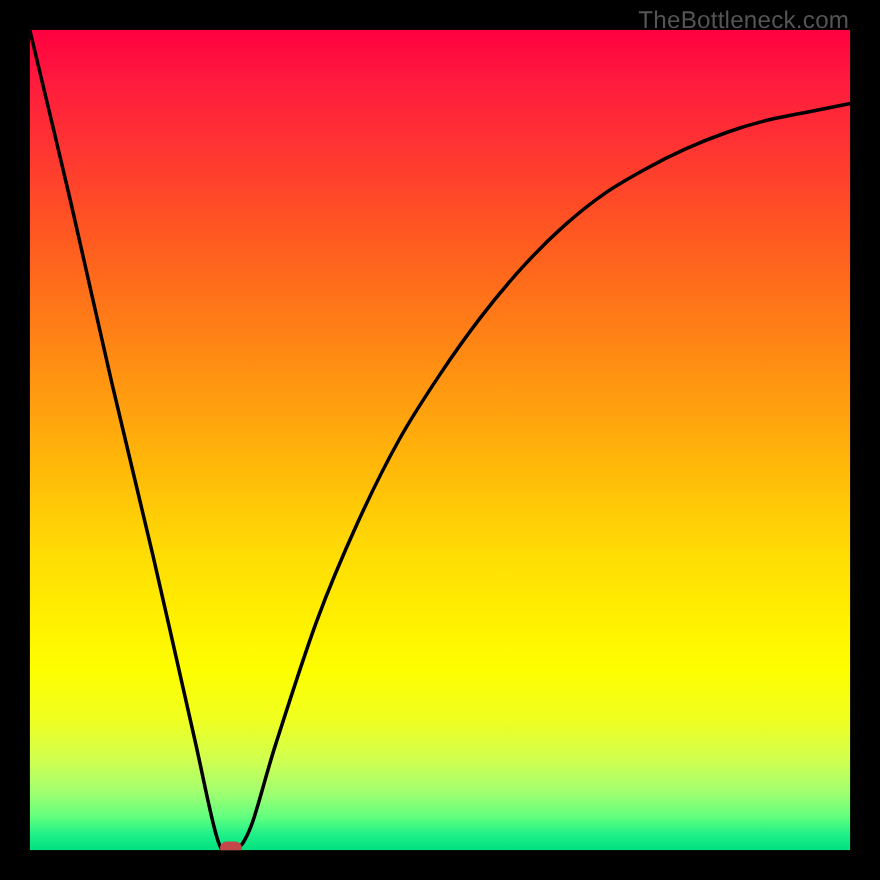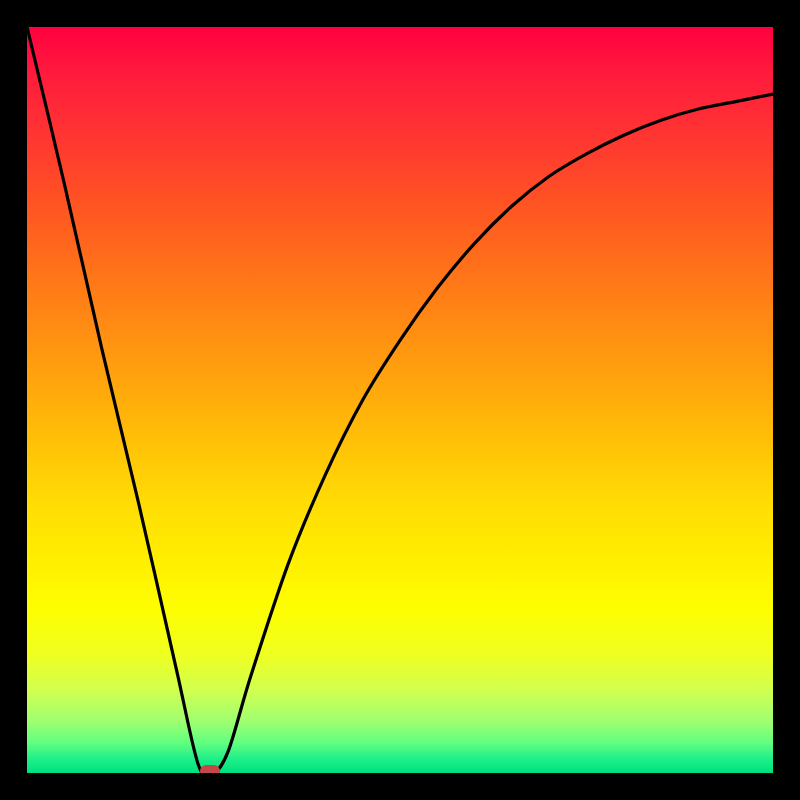--- a/index.html
+++ b/index.html
@@ -68,20 +68,21 @@
     width: 20px;
     height: 12px;
     background: #c44848;
     border-radius: 6px;
   }
 </style>
 </head>
 <body>
 
 <div class="chart-container">
+  <div class="watermark">TheBottleneck.com</div>
   <div class="plot-area">
     <div class="gradient-bg"></div>
     <svg class="curve-svg" viewBox="0 0 746 746" preserveAspectRatio="none">
       <path id="curve-path" fill="none" stroke="#000" stroke-width="3.2" stroke-linecap="round" stroke-linejoin="round" d="M 0 0 C 5.968000000000001 25.065599999999996, 25.364000000000004 105.33519999999996, 37.300000000000004 156.65999999999997 C 49.236000000000004 207.98479999999998, 62.66400000000001 269.45520000000005, 74.60000000000001 320.78000000000003 C 86.536 372.1048, 99.96399999999998 426.1152, 111.89999999999999 477.44 C 123.836 528.7648, 139.65120000000002 599.784, 149.20000000000002 641.56 C 158.74880000000002 683.3359999999999, 165.61200000000002 721.8295999999999, 171.58 738.54 C 177.548 755.2504, 181.7256 748.3872, 186.5 746 C 191.2744 743.6128, 195.45200000000003 739.1368, 201.42000000000002 723.62 C 207.388 708.1032, 214.25119999999998 678.86, 223.79999999999998 649.02 C 233.34879999999998 619.18, 249.16399999999996 569.3472, 261.09999999999997 537.12 C 273.036 504.8928, 286.46400000000006 473.8592, 298.40000000000003 447.59999999999997 C 310.336 421.34079999999994, 323.764 394.4848, 335.7 373 C 347.63599999999997 351.5152, 361.064 331.22400000000005, 373 313.32000000000005 C 384.936 295.41600000000005, 398.36400000000003 276.61679999999996, 410.3 261.09999999999997 C 422.236 245.58319999999998, 435.664 229.46960000000004, 447.59999999999997 216.34000000000003 C 459.53599999999994 203.21040000000002, 472.96400000000006 189.78239999999997, 484.90000000000003 179.03999999999996 C 496.836 168.29759999999996, 510.26399999999995 157.55519999999993, 522.1999999999999 149.19999999999993 C 534.136 140.84479999999994, 547.564 133.38480000000004, 559.5 126.82000000000005 C 571.436 120.25520000000006, 584.864 113.54119999999996, 596.8000000000001 108.16999999999996 C 608.7360000000001 102.79879999999996, 622.164 97.4276, 634.1 93.25 C 646.0360000000001 89.0724, 659.4639999999999 85.04399999999994, 671.4 82.05999999999995 C 683.336 79.07599999999995, 696.7639999999999 76.98720000000002, 708.6999999999999 74.60000000000002 C 720.636 72.21280000000003, 740.032 68.33359999999999, 746 67.13999999999999"></path>
     </svg>
     <div id="marker-dot" class="dot" style="left: 172.77px; top: 738px; background: rgb(196, 72, 72);"></div>
   </div>
 </div>
 
 </body></html>

